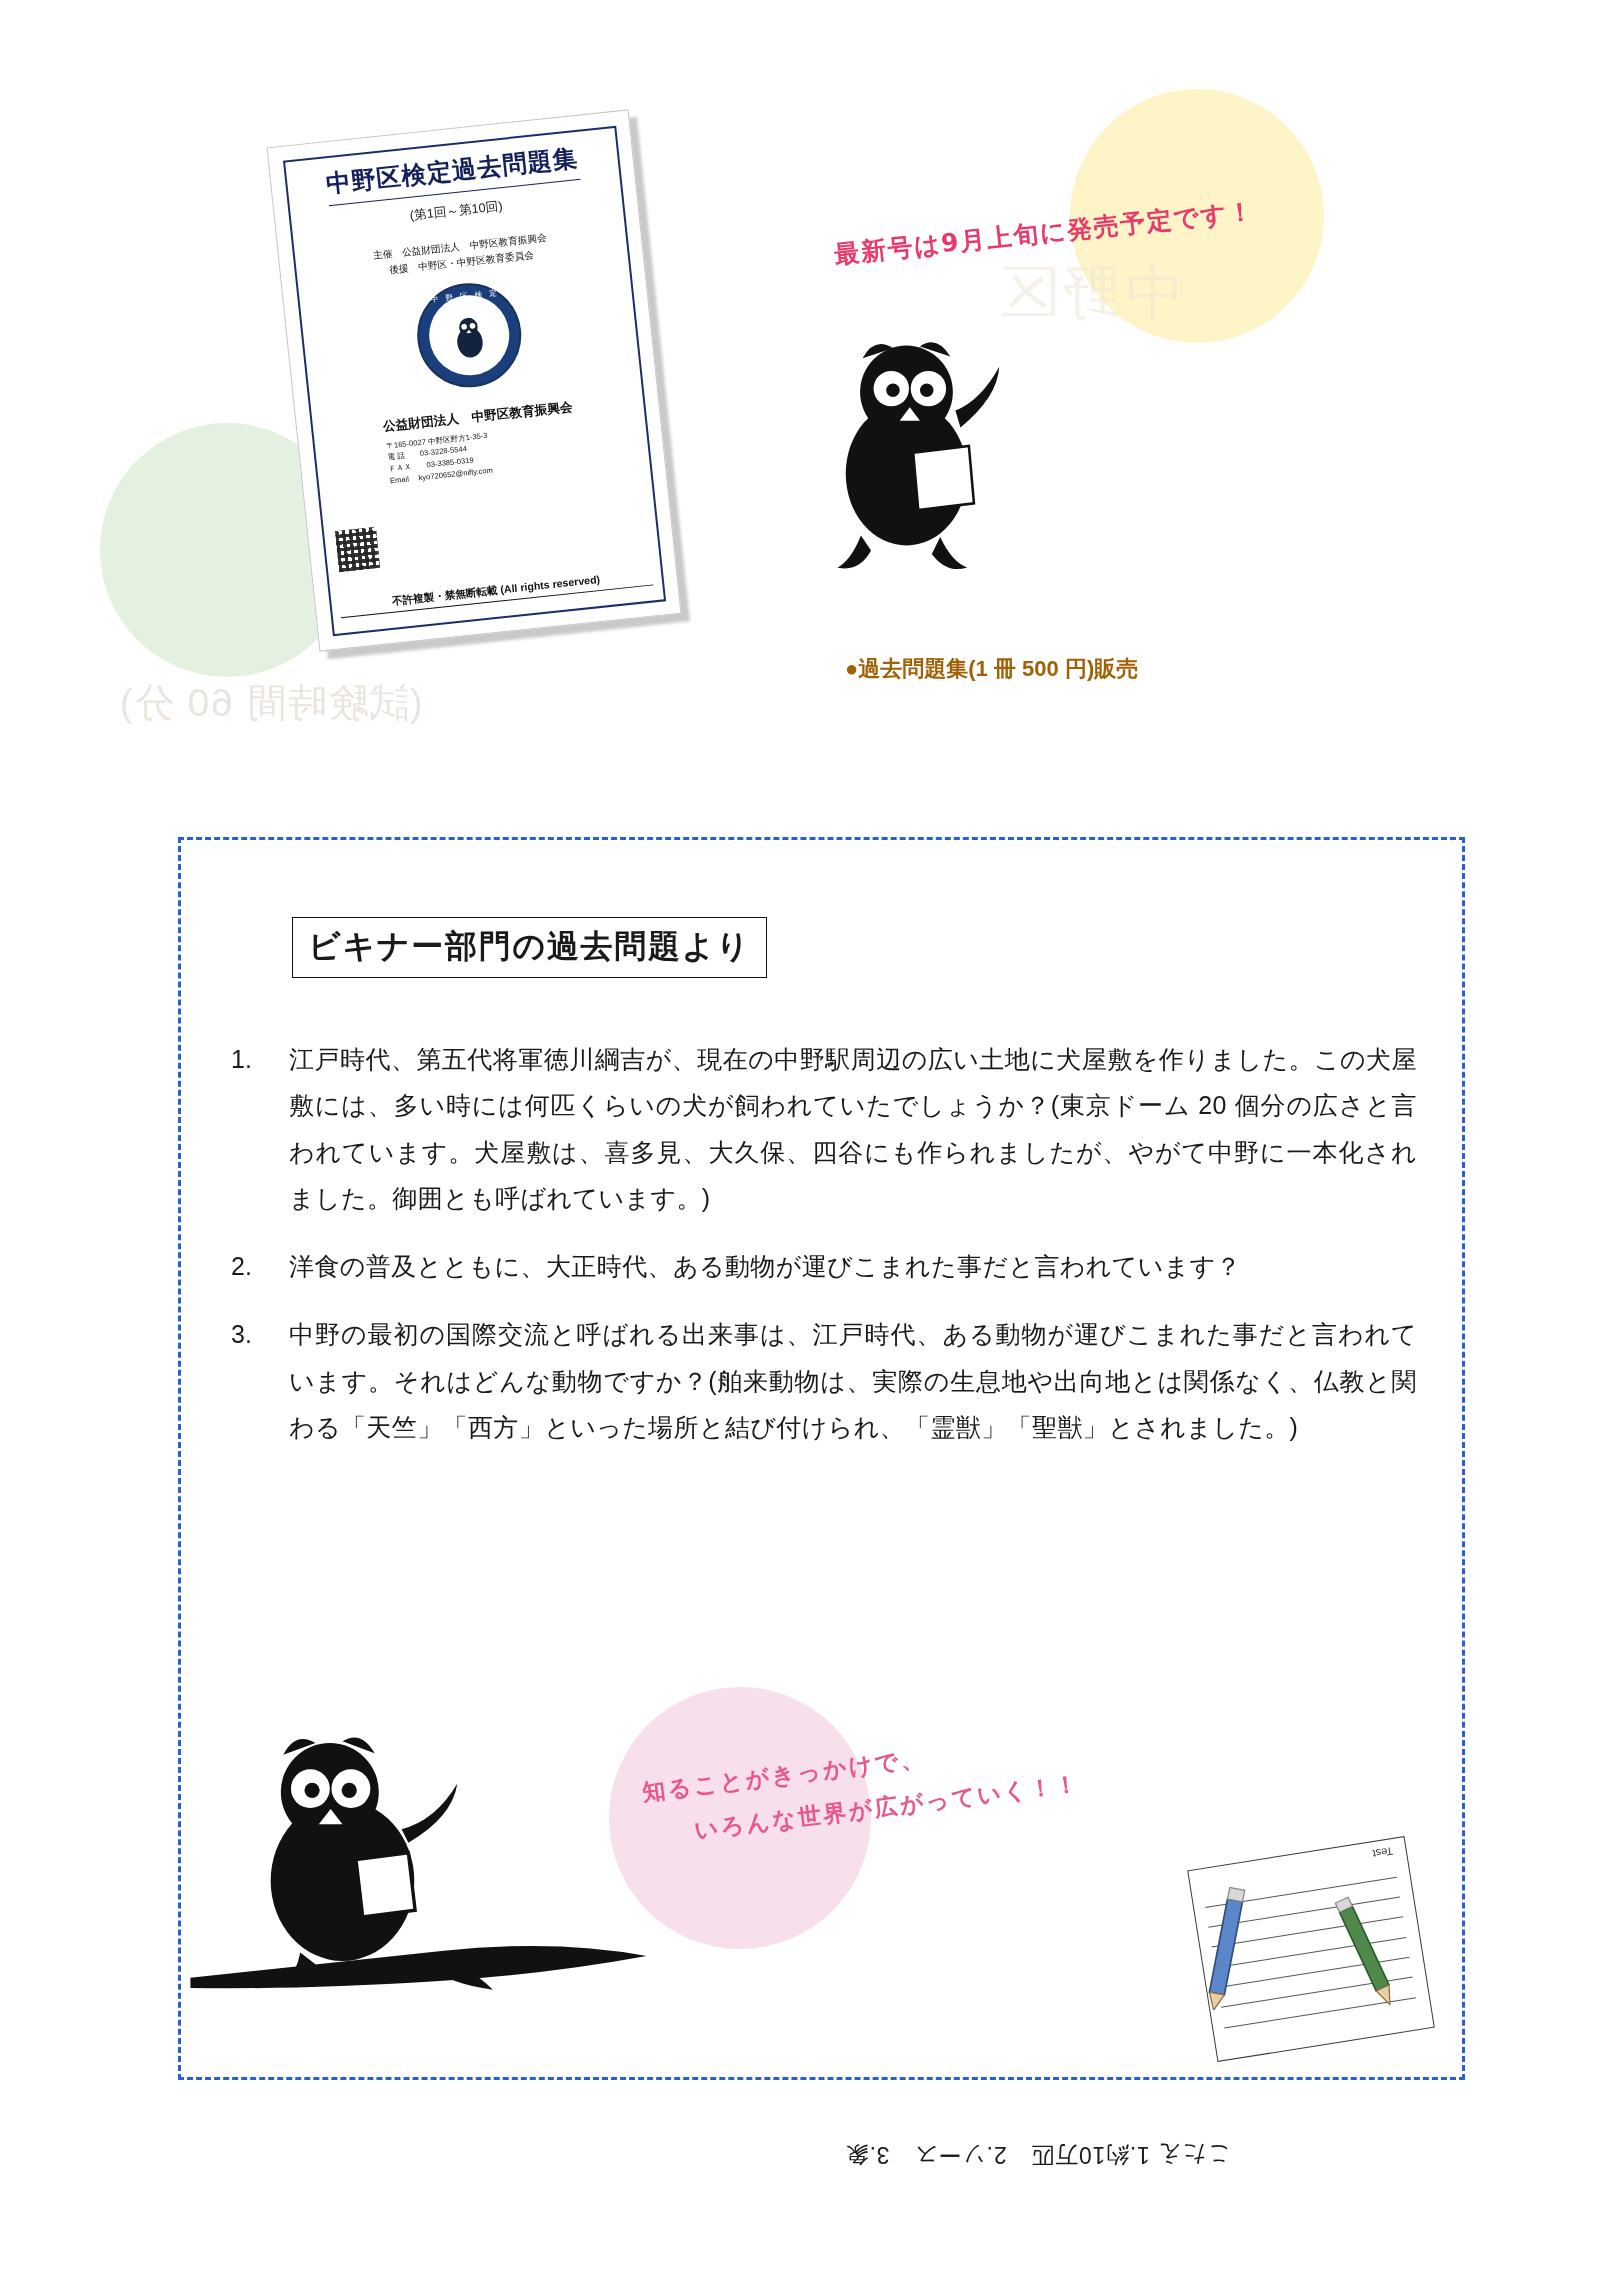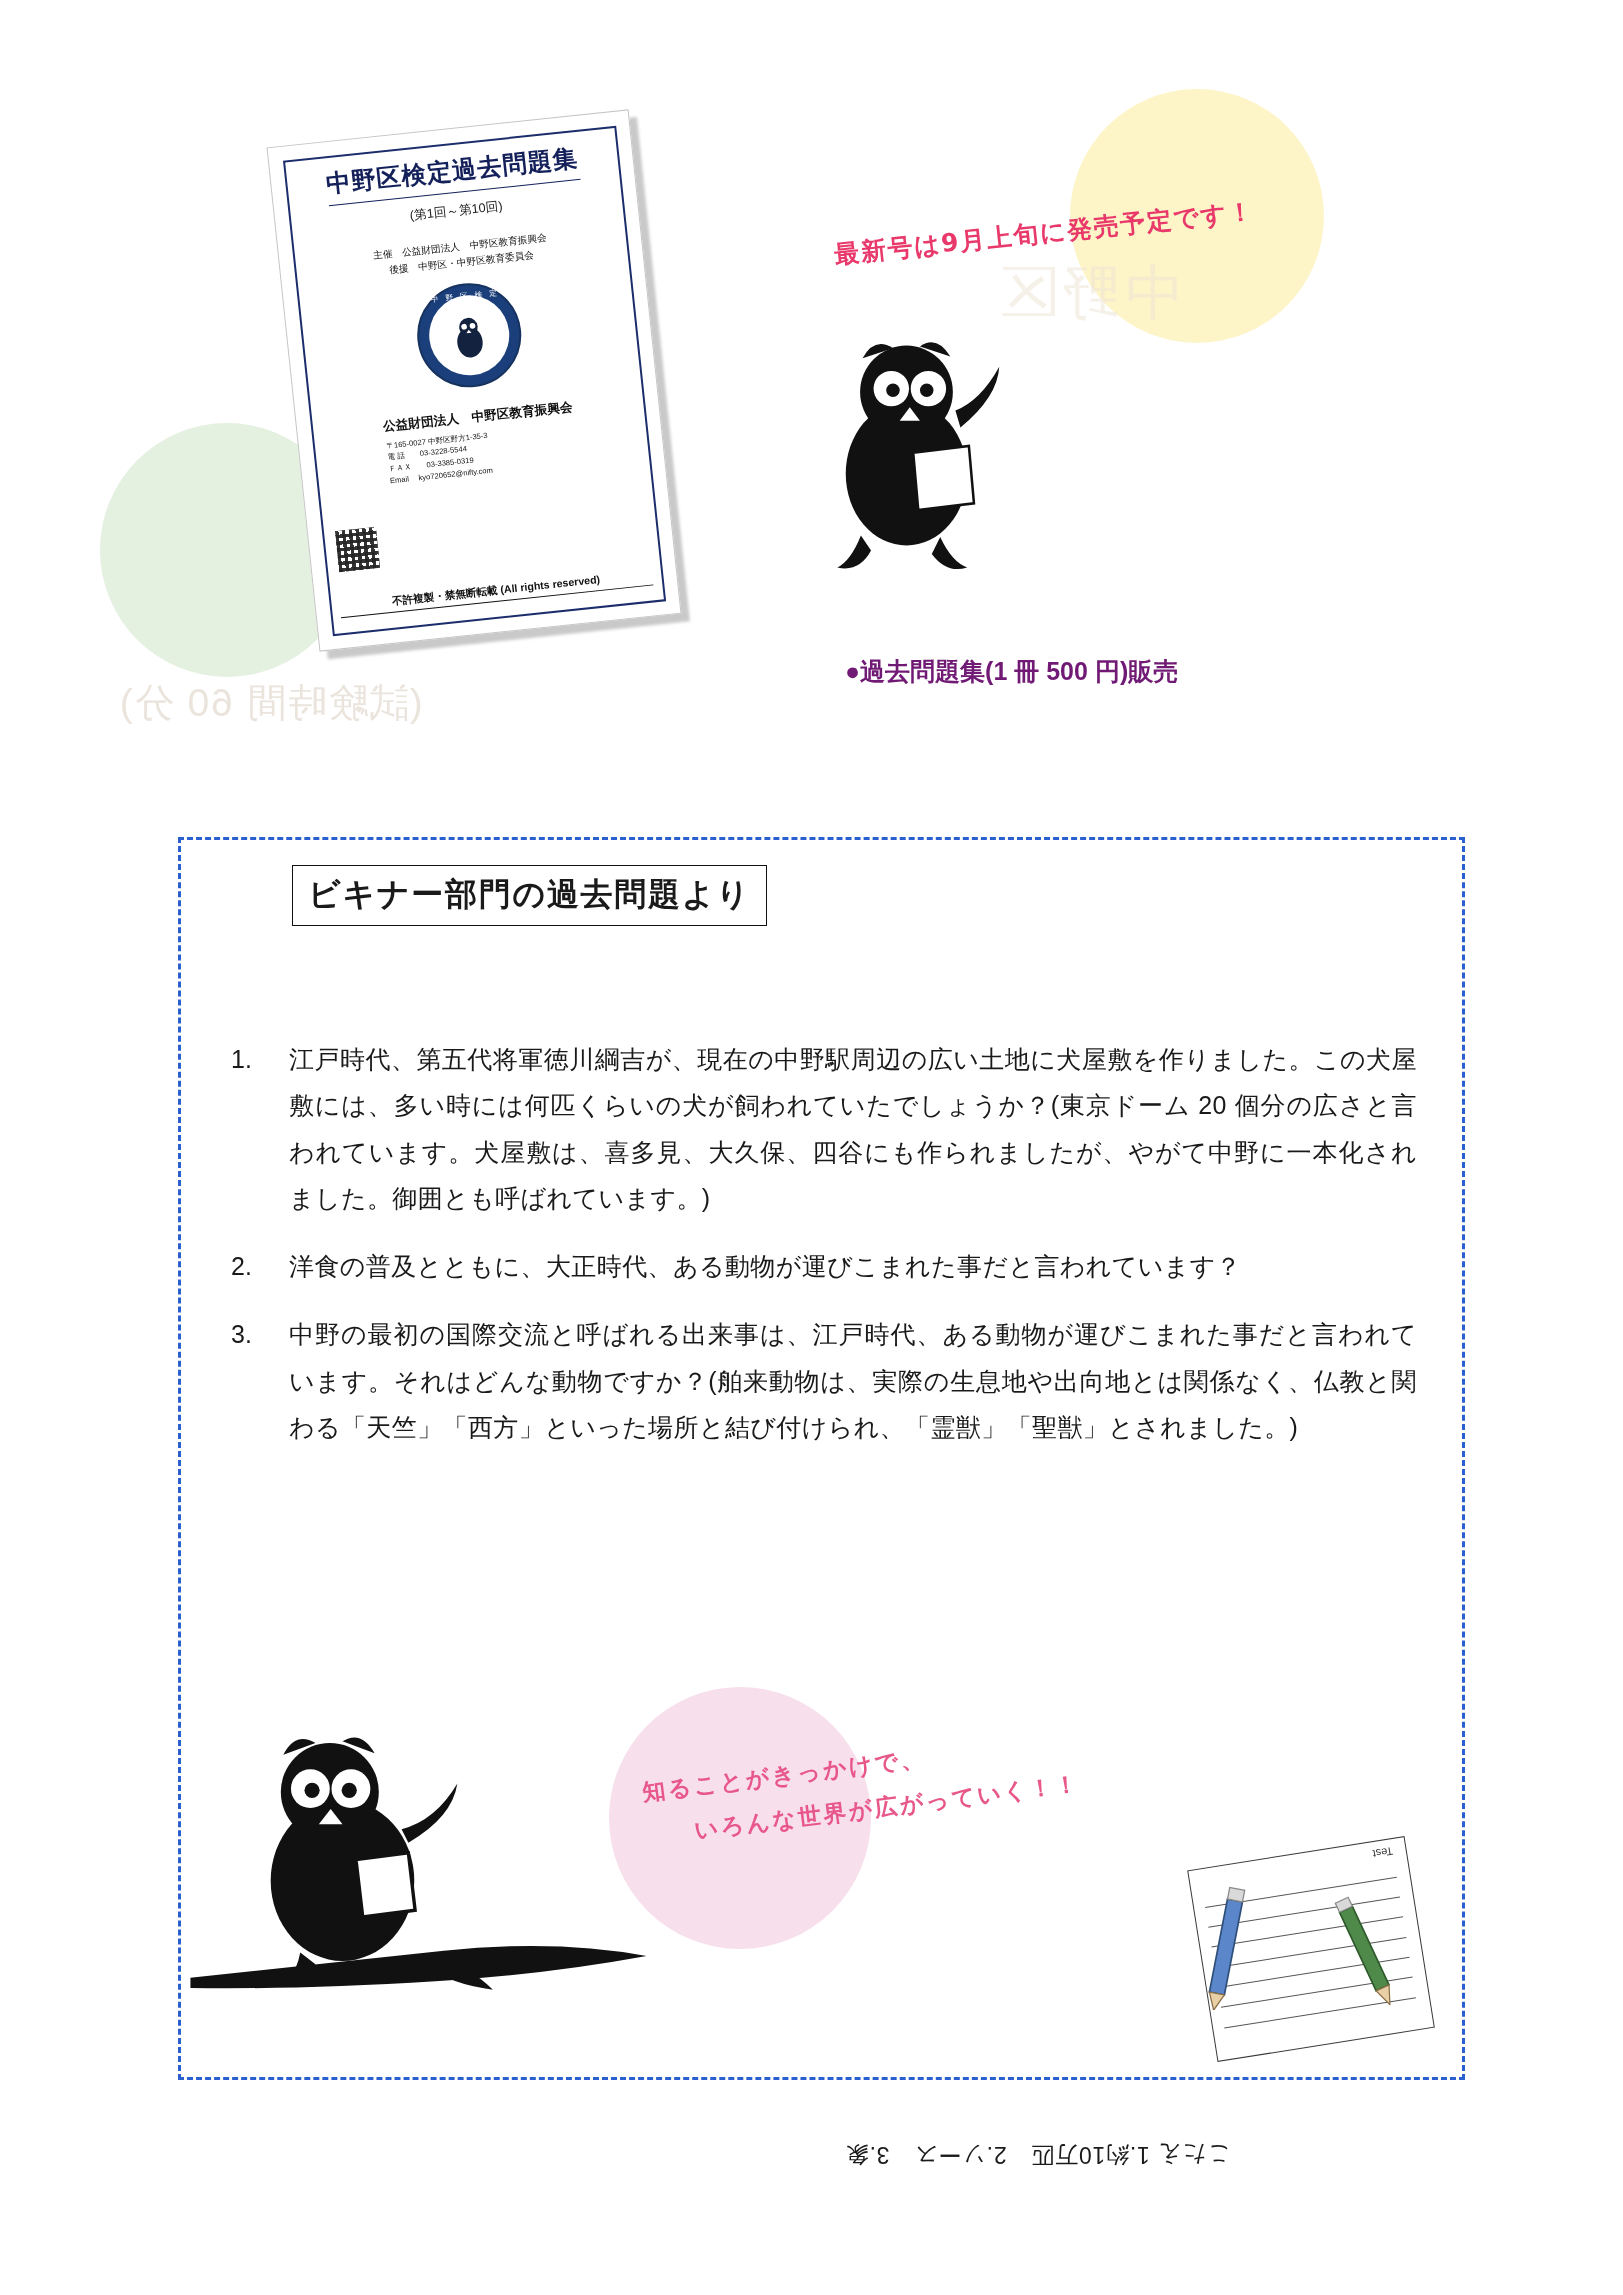--- a/index.html
+++ b/index.html
@@ -198,40 +198,40 @@
     left: 812px; top: 326px;
     width: 194px; height: 245px;
     z-index: 3;
   }
 
   
   .sales {
     position: absolute;
     left: 845px; top: 651px;
     width: 617px;
-    font-size: 25px;
+    font-size: 22px;
     font-weight: bold;
     line-height: 1.65;
-    color: #701a75;
+    color: #a16207;
     z-index: 3;
   }
   .sales .ln { white-space: nowrap; }
 
   
   .dashed-box {
     position: absolute;
     left: 178px; top: 837px;
     width: 1287px; height: 1243px;
     border: 3.4px dashed #2a5fd0;
     z-index: 2;
     box-sizing: border-box;
   }
   .q-heading {
     position: absolute;
-    left: 292px; top: 865px;
+    left: 292px; top: 917px;
     font-size: 32px;
     font-weight: bold;
     border: 1.7px solid #111;
     padding: 6.8px 15px 8.5px;
     letter-spacing: 1.7px;
     background: #fff;
     z-index: 4;
   }
   .q-list {
     position: absolute;

